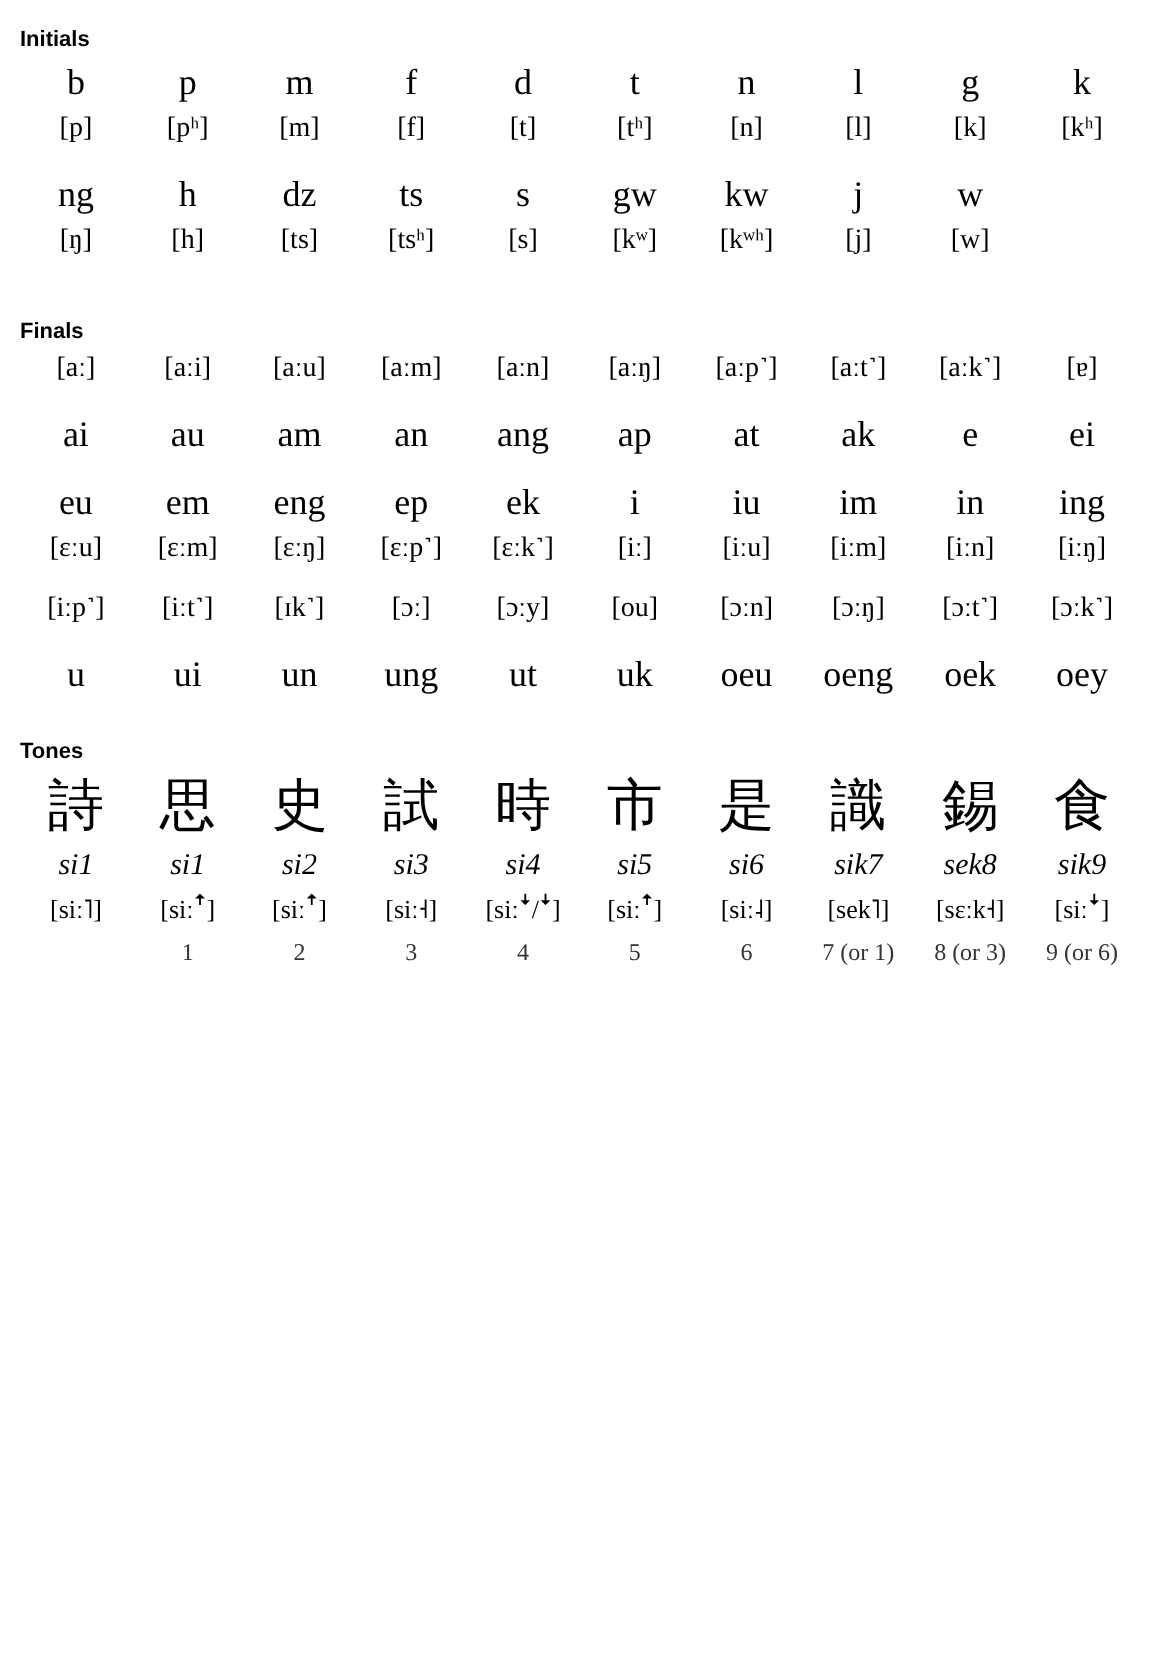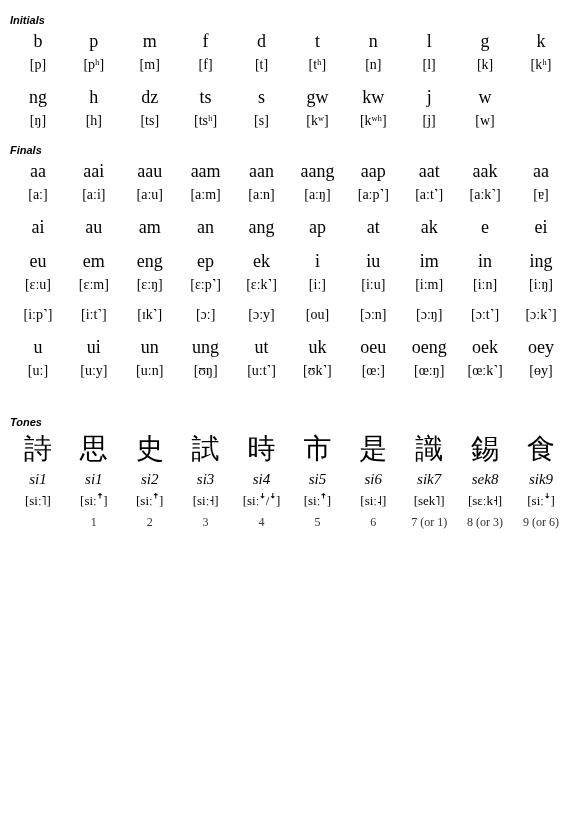--- a/index.html
+++ b/index.html
@@ -9,21 +9,20 @@
     background: #fff;
     color: #000;
     width: 579px;
     box-sizing: border-box;
   }
   .section-header {
     font-family: Arial, Helvetica, sans-serif;
     font-size: 11px;
     font-weight: bold;
     margin: 4px 0 2px 0;
-    font-style: italic;
   }
   table {
     width: 100%;
     border-collapse: collapse;
     table-layout: fixed;
   }
   td {
     text-align: center;
     vertical-align: middle;
     padding: 0;
@@ -114,36 +113,24 @@
     <td>[s]</td>
     <td>[kʷ]</td>
     <td>[kʷʰ]</td>
     <td>[j]</td>
     <td>[w]</td>
     <td></td>
   </tr>
 </tbody>
   </table>
 
-<div class="section-header" style="margin-top:12px">Finals</div>
+<div class="section-header" style="margin-top:28px">Finals</div>
 <table>
 
   <tbody>
-      <tr class="rom">
-    <td>aa</td>
-    <td>aai</td>
-    <td>aau</td>
-    <td>aam</td>
-    <td>aan</td>
-    <td>aang</td>
-    <td>aap</td>
-    <td>aat</td>
-    <td>aak</td>
-    <td>aa</td>
-  </tr>
   <tr class="ipa">
     <td>[aː]</td>
     <td>[aːi]</td>
     <td>[aːu]</td>
     <td>[aːm]</td>
     <td>[aːn]</td>
     <td>[aːŋ]</td>
     <td>[aːp˺]</td>
     <td>[aːt˺]</td>
     <td>[aːk˺]</td>
@@ -218,40 +205,28 @@
     <td>ui</td>
     <td>un</td>
     <td>ung</td>
     <td>ut</td>
     <td>uk</td>
     <td>oeu</td>
     <td>oeng</td>
     <td>oek</td>
     <td>oey</td>
   </tr>
-  <tr class="ipa">
-    <td>[uː]</td>
-    <td>[uːy]</td>
-    <td>[uːn]</td>
-    <td>[ʊŋ]</td>
-    <td>[uːt˺]</td>
-    <td>[ʊk˺]</td>
-    <td>[œː]</td>
-    <td>[œːŋ]</td>
-    <td>[œːk˺]</td>
-    <td>[ɵy]</td>
-  </tr>
   <tr class="spacer-row">
         <td colspan="10"></td>
       </tr>
 
 </tbody>
   </table>
 
-<div class="section-header" style="margin-top:26px">Tones</div>
+<div class="section-header" style="margin-top:12px">Tones</div>
 <table>
   <tbody>
       <tr class="tone-char">
     <td>詩</td>
     <td>思</td>
     <td>史</td>
     <td>試</td>
     <td>時</td>
     <td>市</td>
     <td>是</td>

